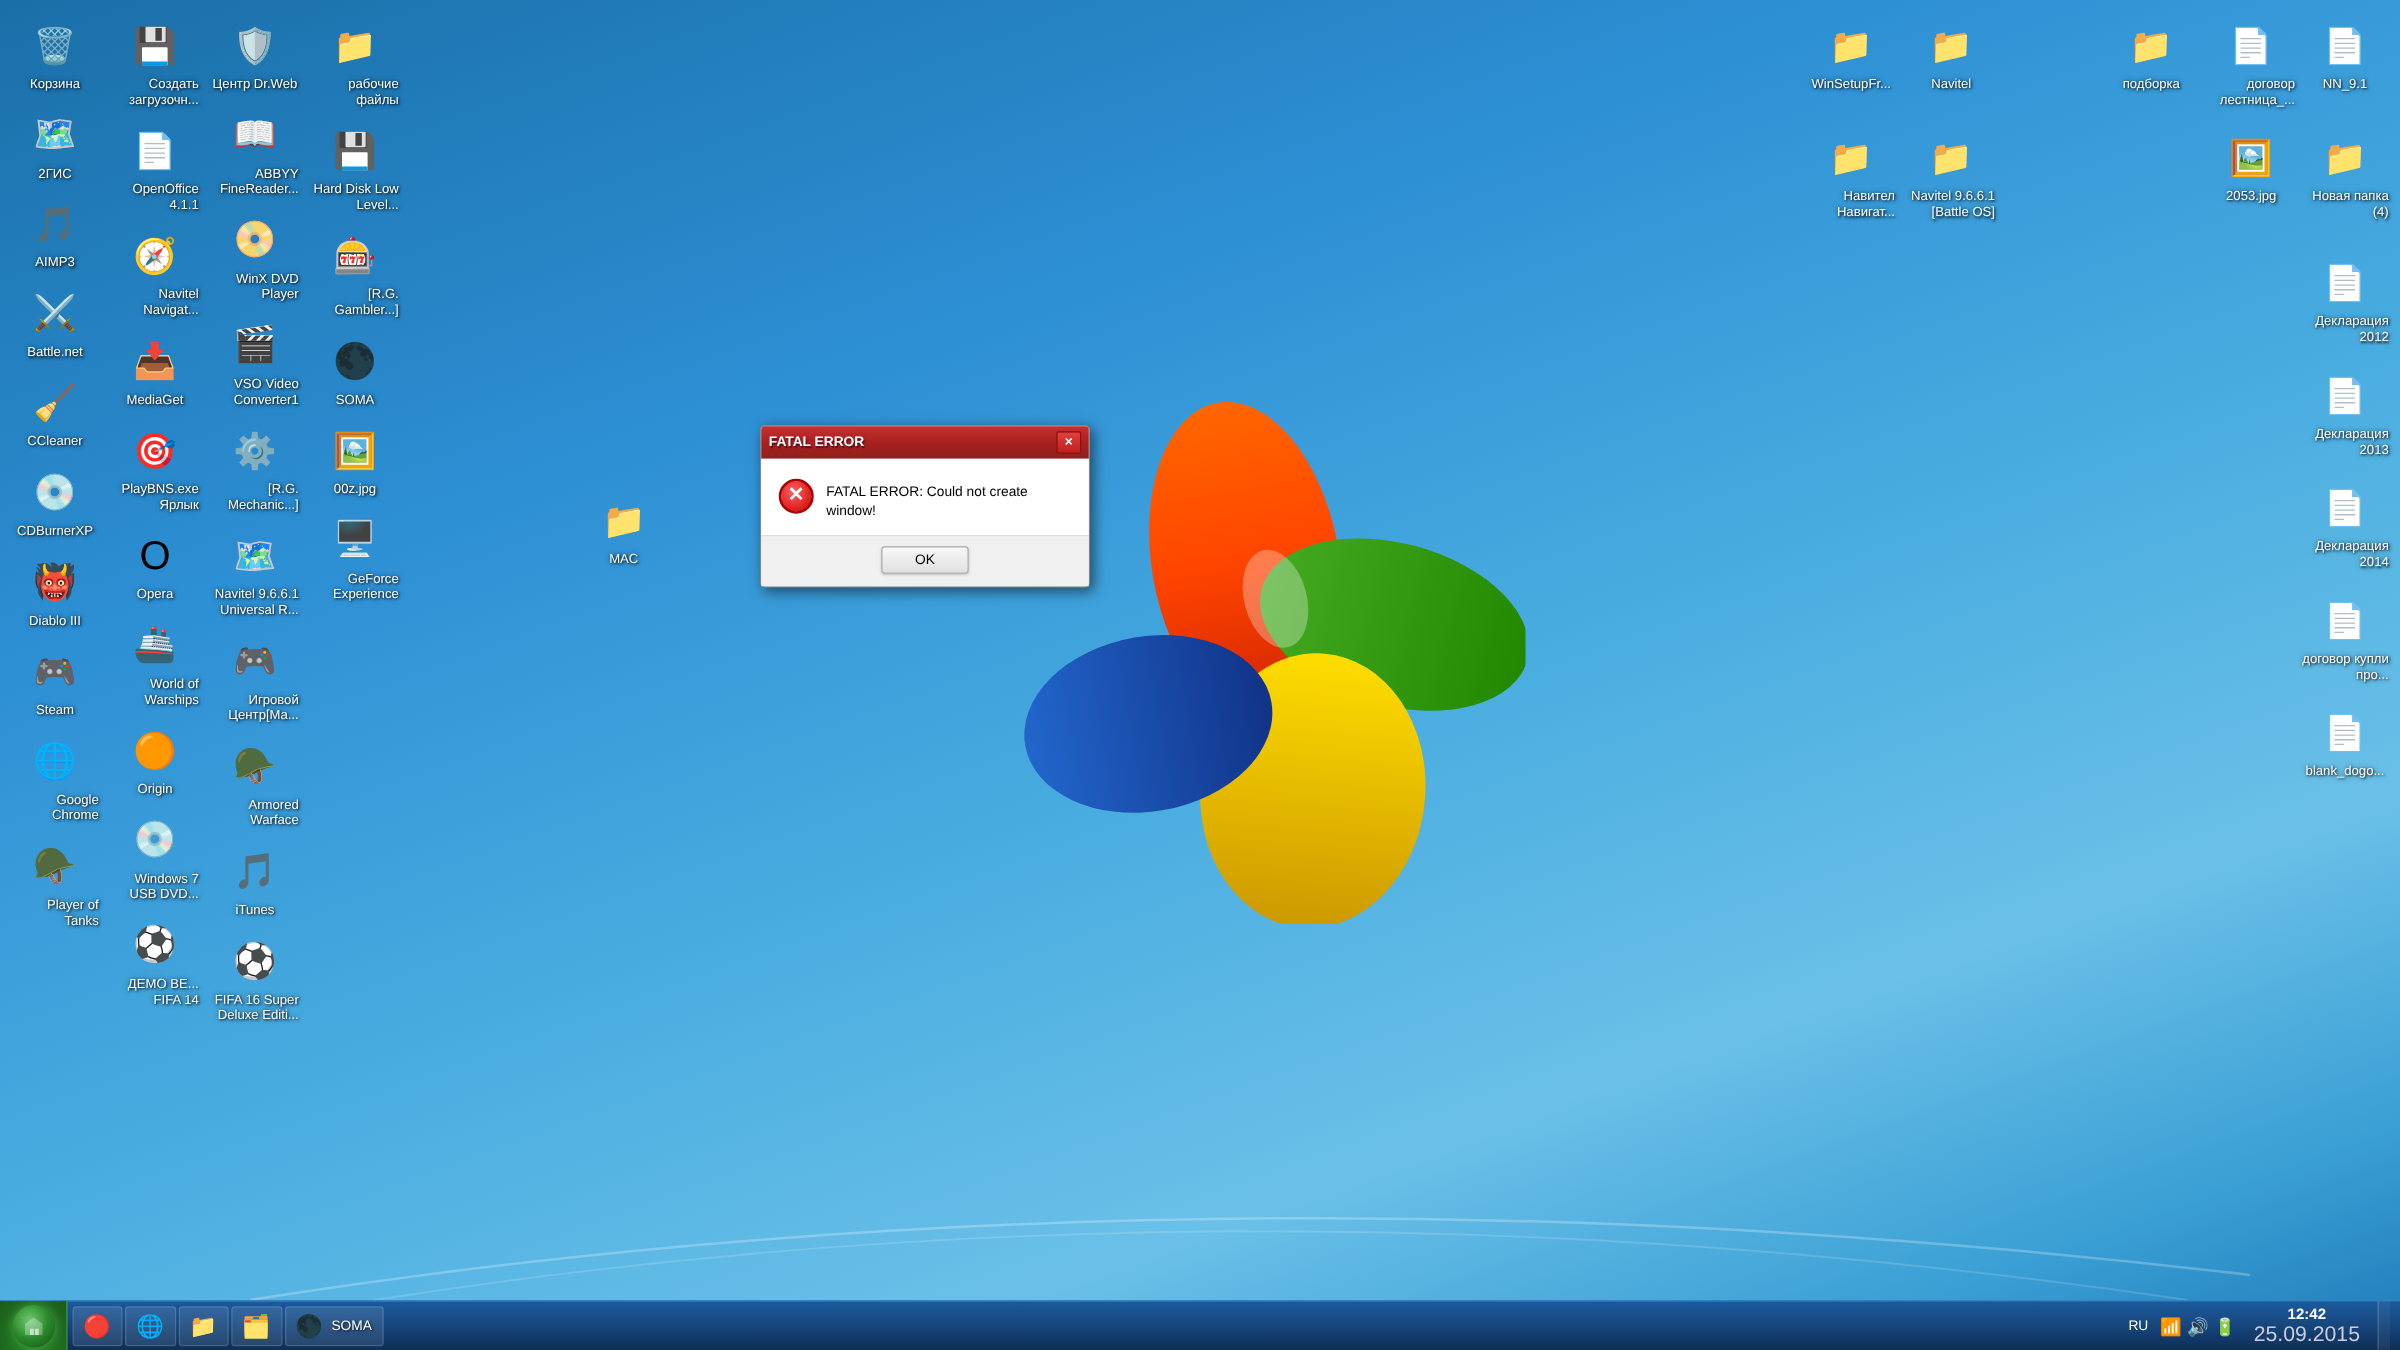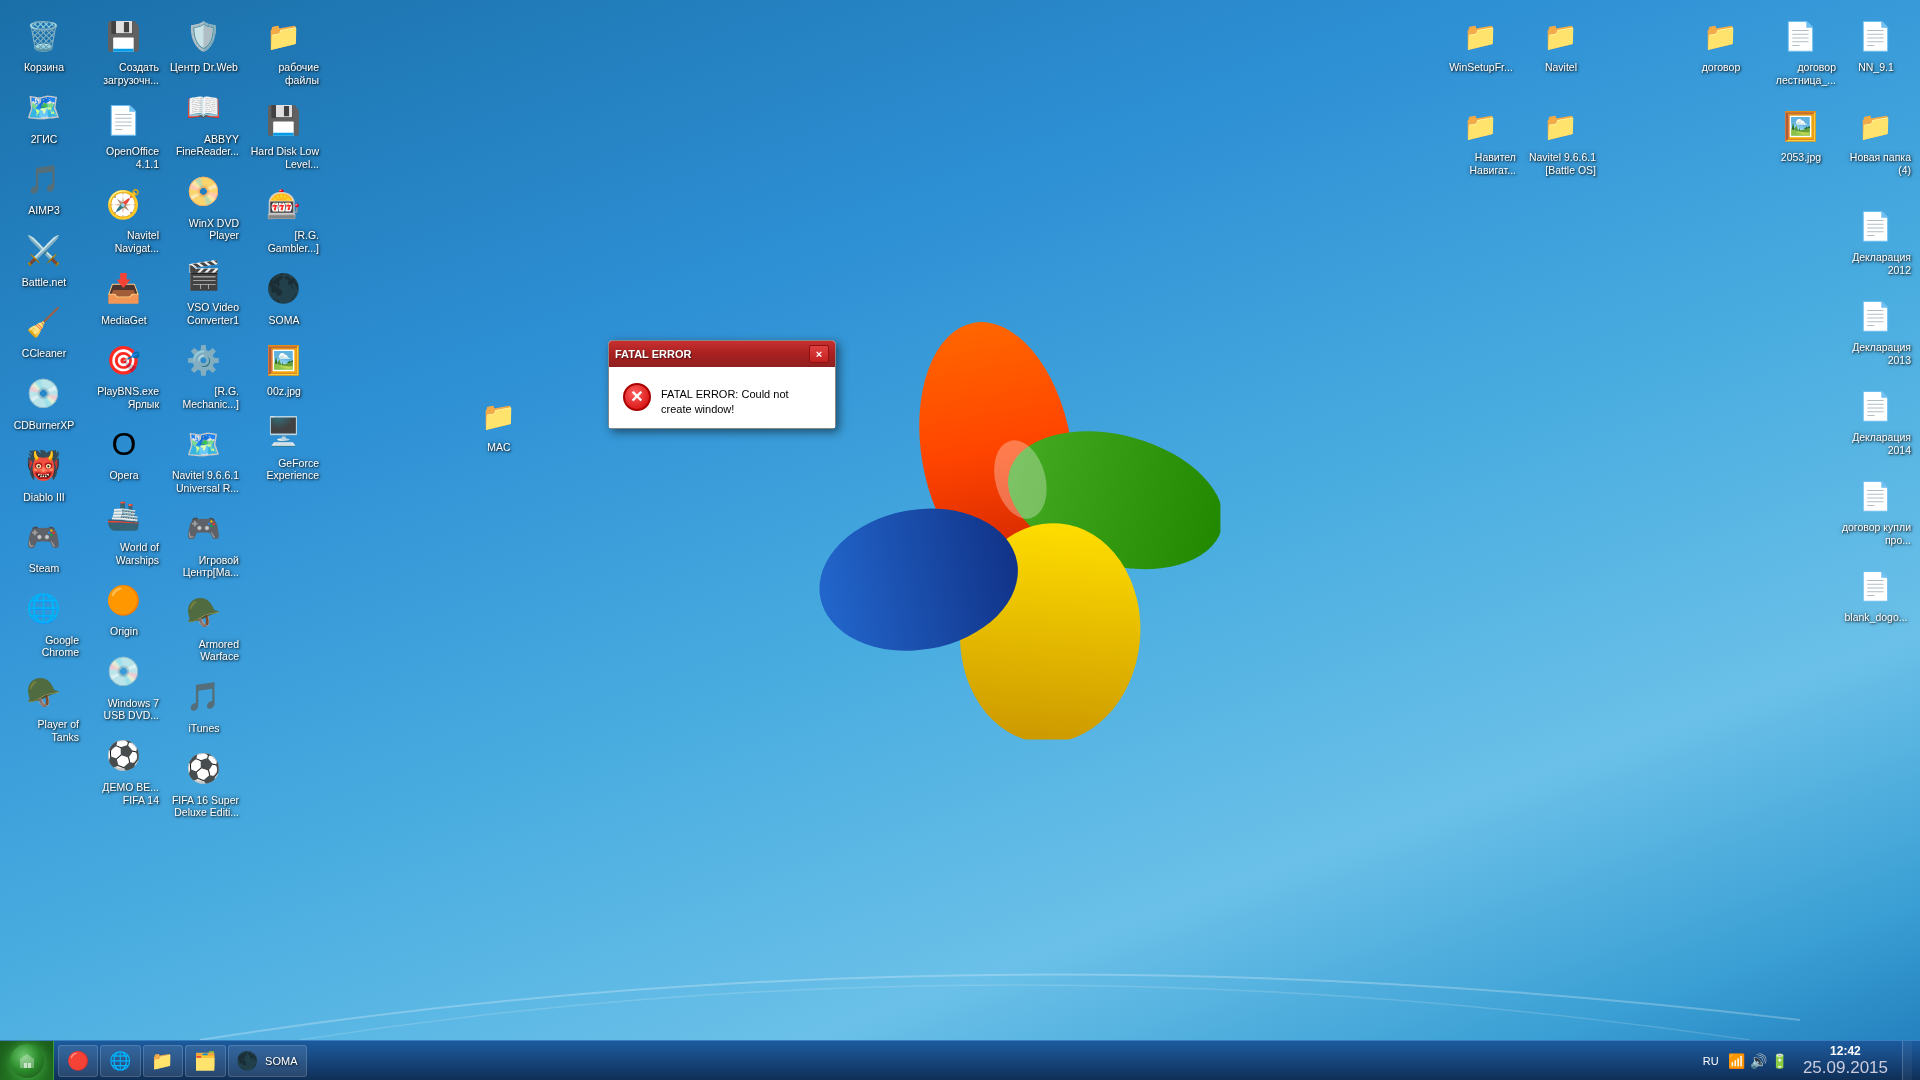--- a/index.html
+++ b/index.html
@@ -147,21 +147,21 @@
       top: 0; left: 0;
       width: 1920px;
       height: 1040px;
       z-index: 200;
       pointer-events: none;
     }
     .error-dialog {
       position: absolute;
       top: 340px;
       left: 608px;
-      width: 228px;
+      width: 264px;
       background: #f0f0f0;
       border: 1px solid #888;
       box-shadow: 3px 3px 10px rgba(0,0,0,0.5), inset 0 1px 0 rgba(255,255,255,0.8);
       border-radius: 4px;
       pointer-events: all;
     }
     .dialog-titlebar {
       background: linear-gradient(to bottom, #c83030 0%, #a82020 50%, #902020 100%);
       display: flex;
       align-items: center;
@@ -484,21 +484,21 @@
   </div>
   <div style="position:absolute;top:10px;right:320px;" class="icon-col">
     <div class="desktop-icon">
       <div class="icon-img">📁</div>
       <span class="icon-label">Navitel</span>
     </div>
   </div>
   <div style="position:absolute;top:10px;right:160px;" class="icon-col">
     <div class="desktop-icon">
       <div class="icon-img">📁</div>
-      <span class="icon-label">договор</span>
+      <span class="icon-label">подборка</span>
     </div>
   </div>
   <div style="position:absolute;top:10px;right:80px;" class="icon-col">
     <div class="desktop-icon">
       <div class="icon-img">📄</div>
       <span class="icon-label">договор лестница_...</span>
     </div>
   </div>
   <div style="position:absolute;top:10px;right:5px;" class="icon-col">
     <div class="desktop-icon">
@@ -569,20 +569,23 @@
   <div class="error-dialog">
     <div class="dialog-titlebar">
       <span class="dialog-title">FATAL ERROR</span>
       <div class="dialog-close-btn">×</div>
     </div>
     <div class="dialog-body">
       <div class="error-icon-circle">
         <span class="error-x">✕</span>
       </div>
       <span class="error-message">FATAL ERROR: Could not create window!</span>
+    </div>
+    <div class="dialog-footer">
+      <button class="ok-button">OK</button>
     </div>
   </div>
 </div>
 
 <div class="taskbar">
   <div class="start-btn">
     <div class="start-orb">
       <svg width="20" height="20" viewBox="0 0 20 20">
         <circle cx="10" cy="10" r="9" fill="none"></circle>
         <path d="M3 8 L10 3 L17 8 L17 17 L3 17 Z" fill="rgba(255,255,255,0.3)"></path>

